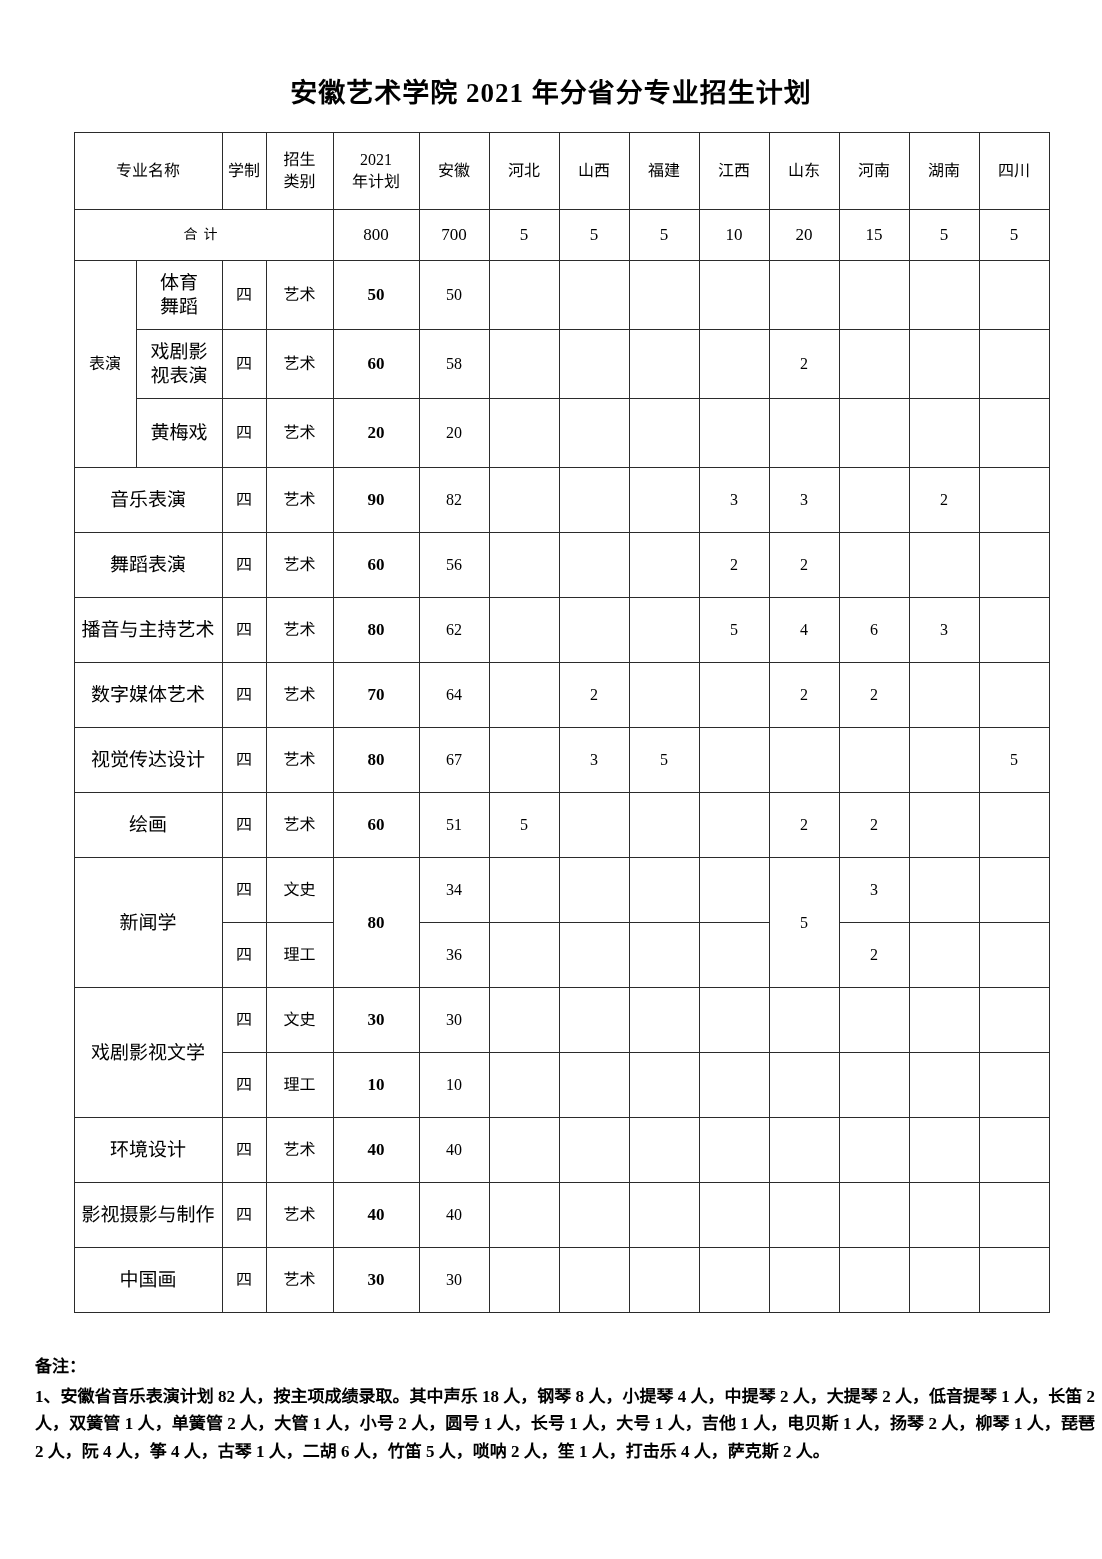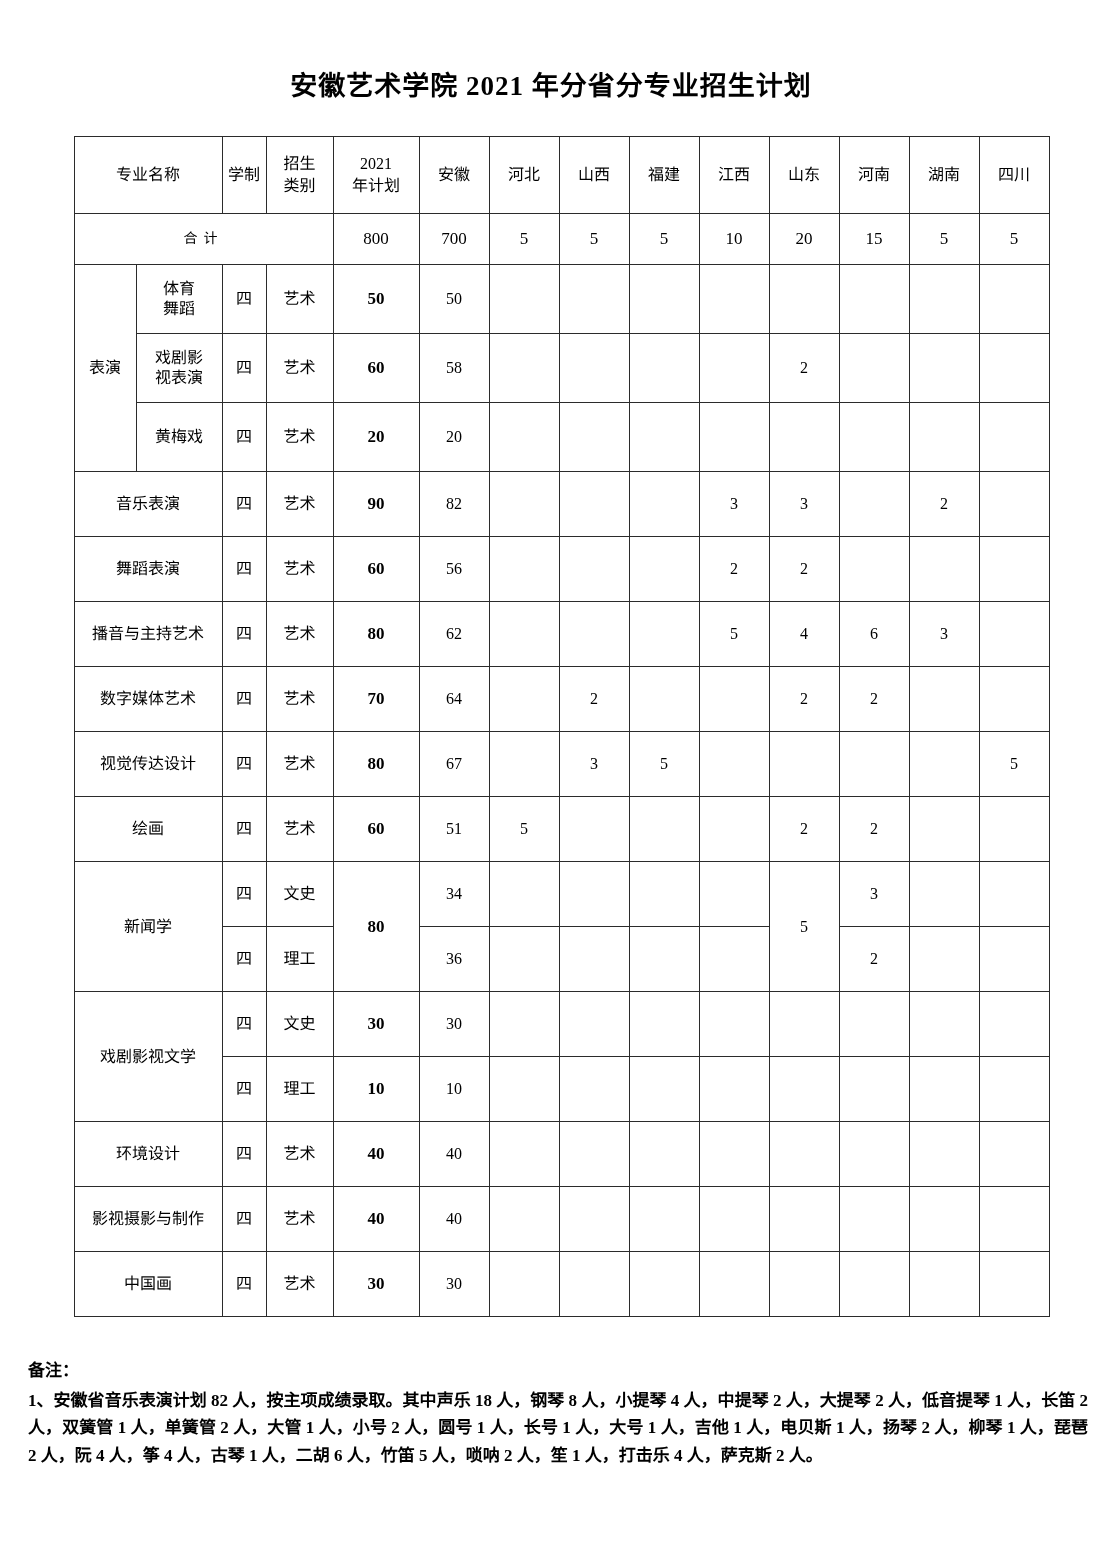--- a/index.html
+++ b/index.html
@@ -12,36 +12,36 @@
     height: 1559px;
     font-family: "Liberation Serif", "DejaVu Serif", serif;
     color: #000000;
     position: relative;
     overflow: hidden;
   }
   .page {
     width: 1102px;
     height: 1559px;
     box-sizing: border-box;
-    padding: 6px;
+    padding: 13px;
     position: relative;
   }
   .doc-title {
     text-align: center;
     font-size: 27px;
     font-weight: bold;
     letter-spacing: 1px;
     margin: 0;
     padding-top: 58px;
     padding-bottom: 0;
     font-family: "Liberation Serif", "DejaVu Serif", serif;
   }
 
   .table-wrap {
-    margin: 33px auto 0 auto;
+    margin: 22px auto 0 auto;
     width: 955px;
   }
   table.plan {
     border-collapse: collapse;
     width: 955px;
     table-layout: fixed;
     font-size: 15.5px;
   }
   table.plan td, table.plan th {
     border: 1px solid #2b2b2b;
@@ -66,21 +66,21 @@
   }
   .total-row td.total-label {
     font-size: 14px;
     letter-spacing: 6px;
   }
   .body-row td {
     height: 60px;
     font-size: 16px;
   }
   .body-row td.major {
-    font-size: 16px;
+    font-size: 19px;
   }
   .body-row td.plan-num {
     font-weight: bold;
     font-size: 17px;
   }
   .body-row td.prov-num {
     font-size: 16px;
   }
   .tall-row td {
     height: 64px;

